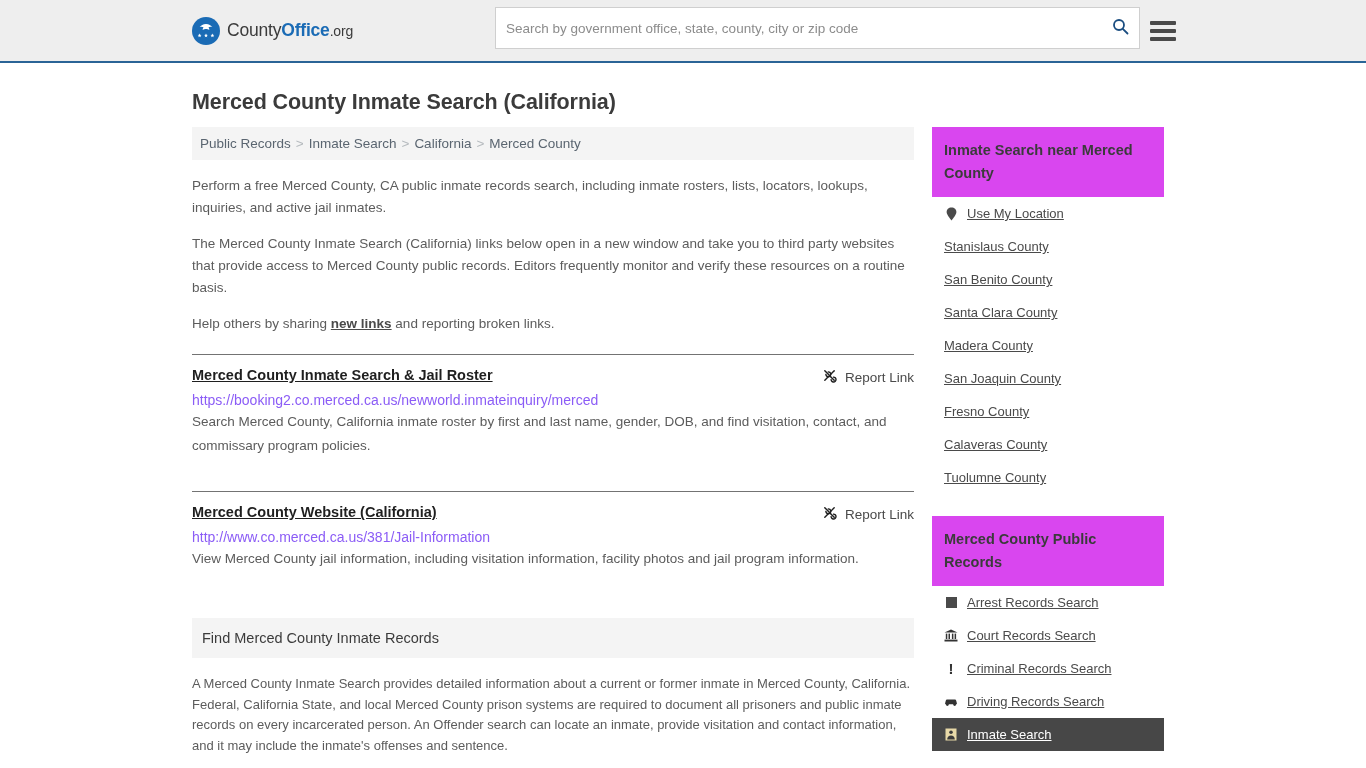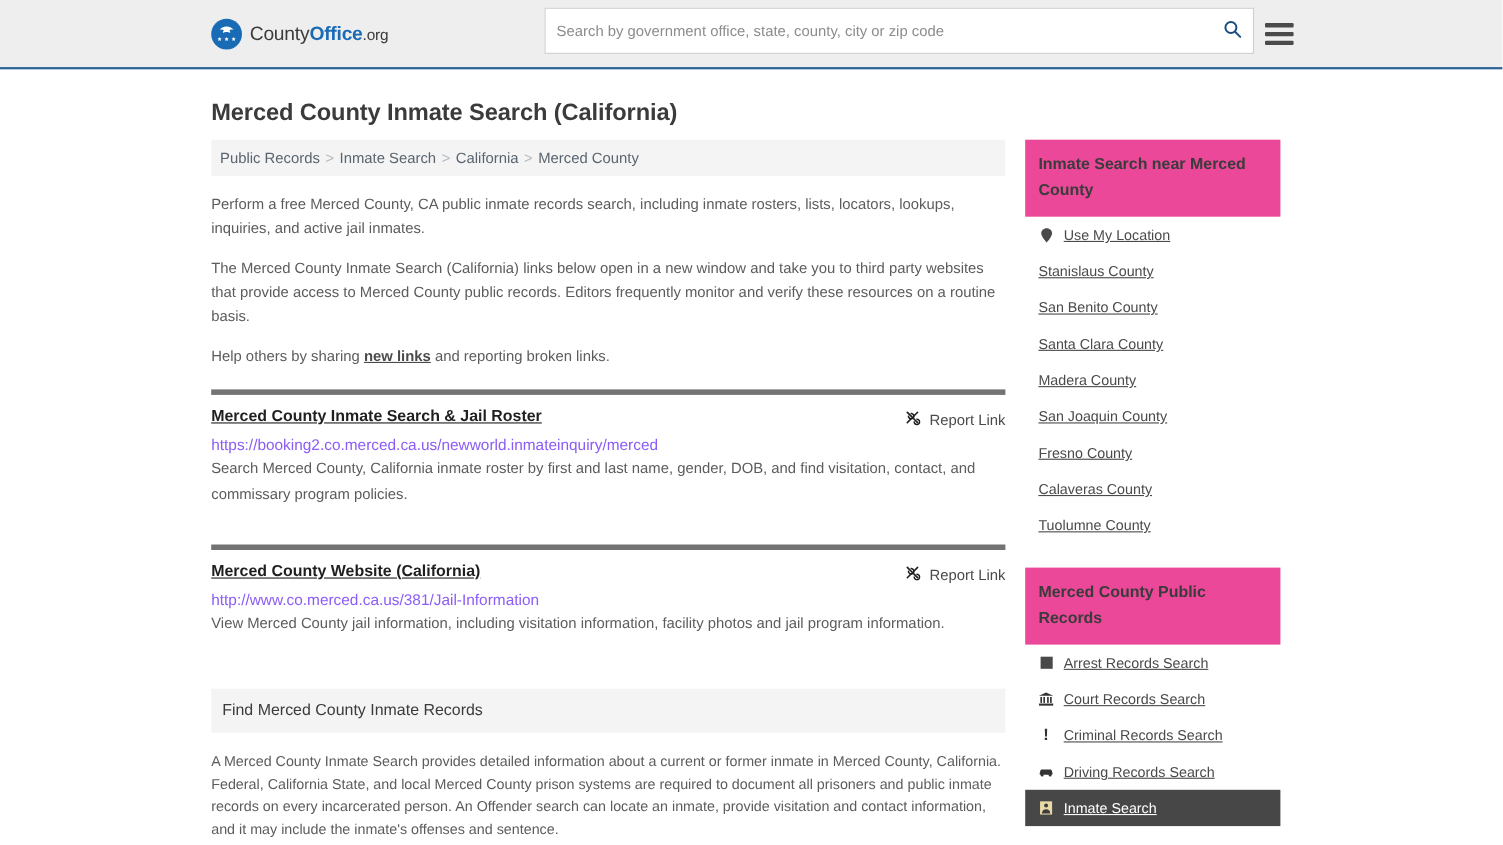--- a/index.html
+++ b/index.html
@@ -133,21 +133,21 @@
   }
   .intro a {
     color: #4a4a4a;
     text-decoration: underline;
     font-weight: bold;
   }
 
   
   .result {
     padding: 12px 0 14px 0;
-    border-top: 5px solid #737373;
+    border-top: 1px solid #737373;
     margin-top: 19px;
   }
   .result:first-of-type { border-top: 1px solid #e6e6e6; margin-top: 10px; }
   .result-head {
     display: flex;
     align-items: flex-start;
     justify-content: space-between;
   }
   .result-title {
     font-size: 14.5px;
@@ -198,21 +198,21 @@
   }
   .section-body .lead-in {
     font-weight: bold;
     color: #3b3b3b;
     margin-top: 18px;
   }
 
   
   .side-panel { margin-bottom: 22px; }
   .side-head {
-    background: #ec4899;
+    background: #d946ef;
     padding: 12px 12px;
     font-size: 14.5px;
     font-weight: bold;
     color: #3b3b3b;
     line-height: 23px;
   }
   .side-list { padding: 0; margin: 0; list-style: none; }
   .side-item {
     display: flex;
     align-items: center;

